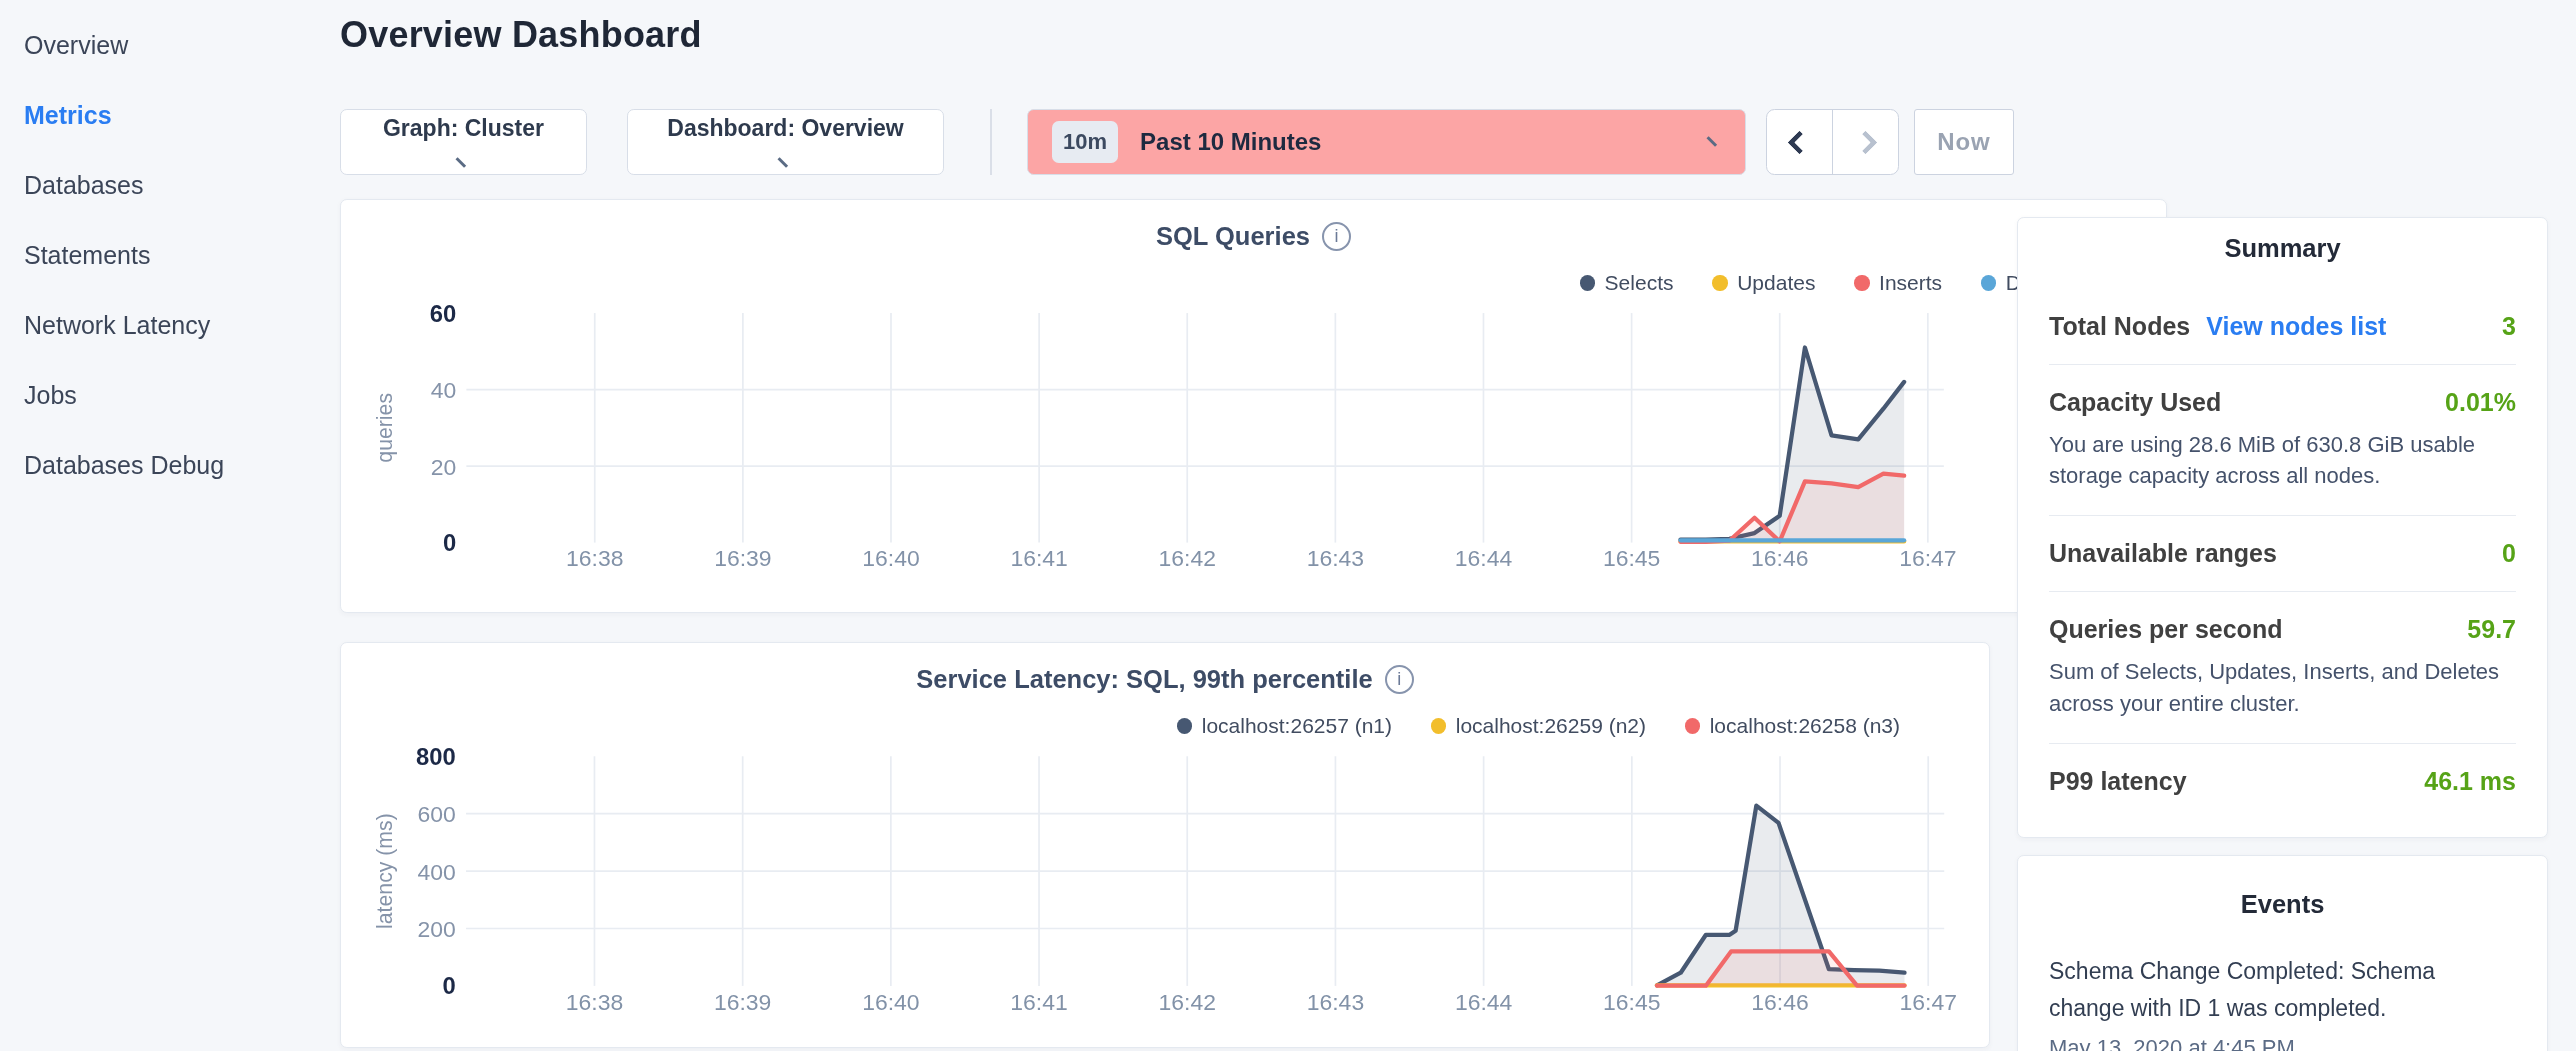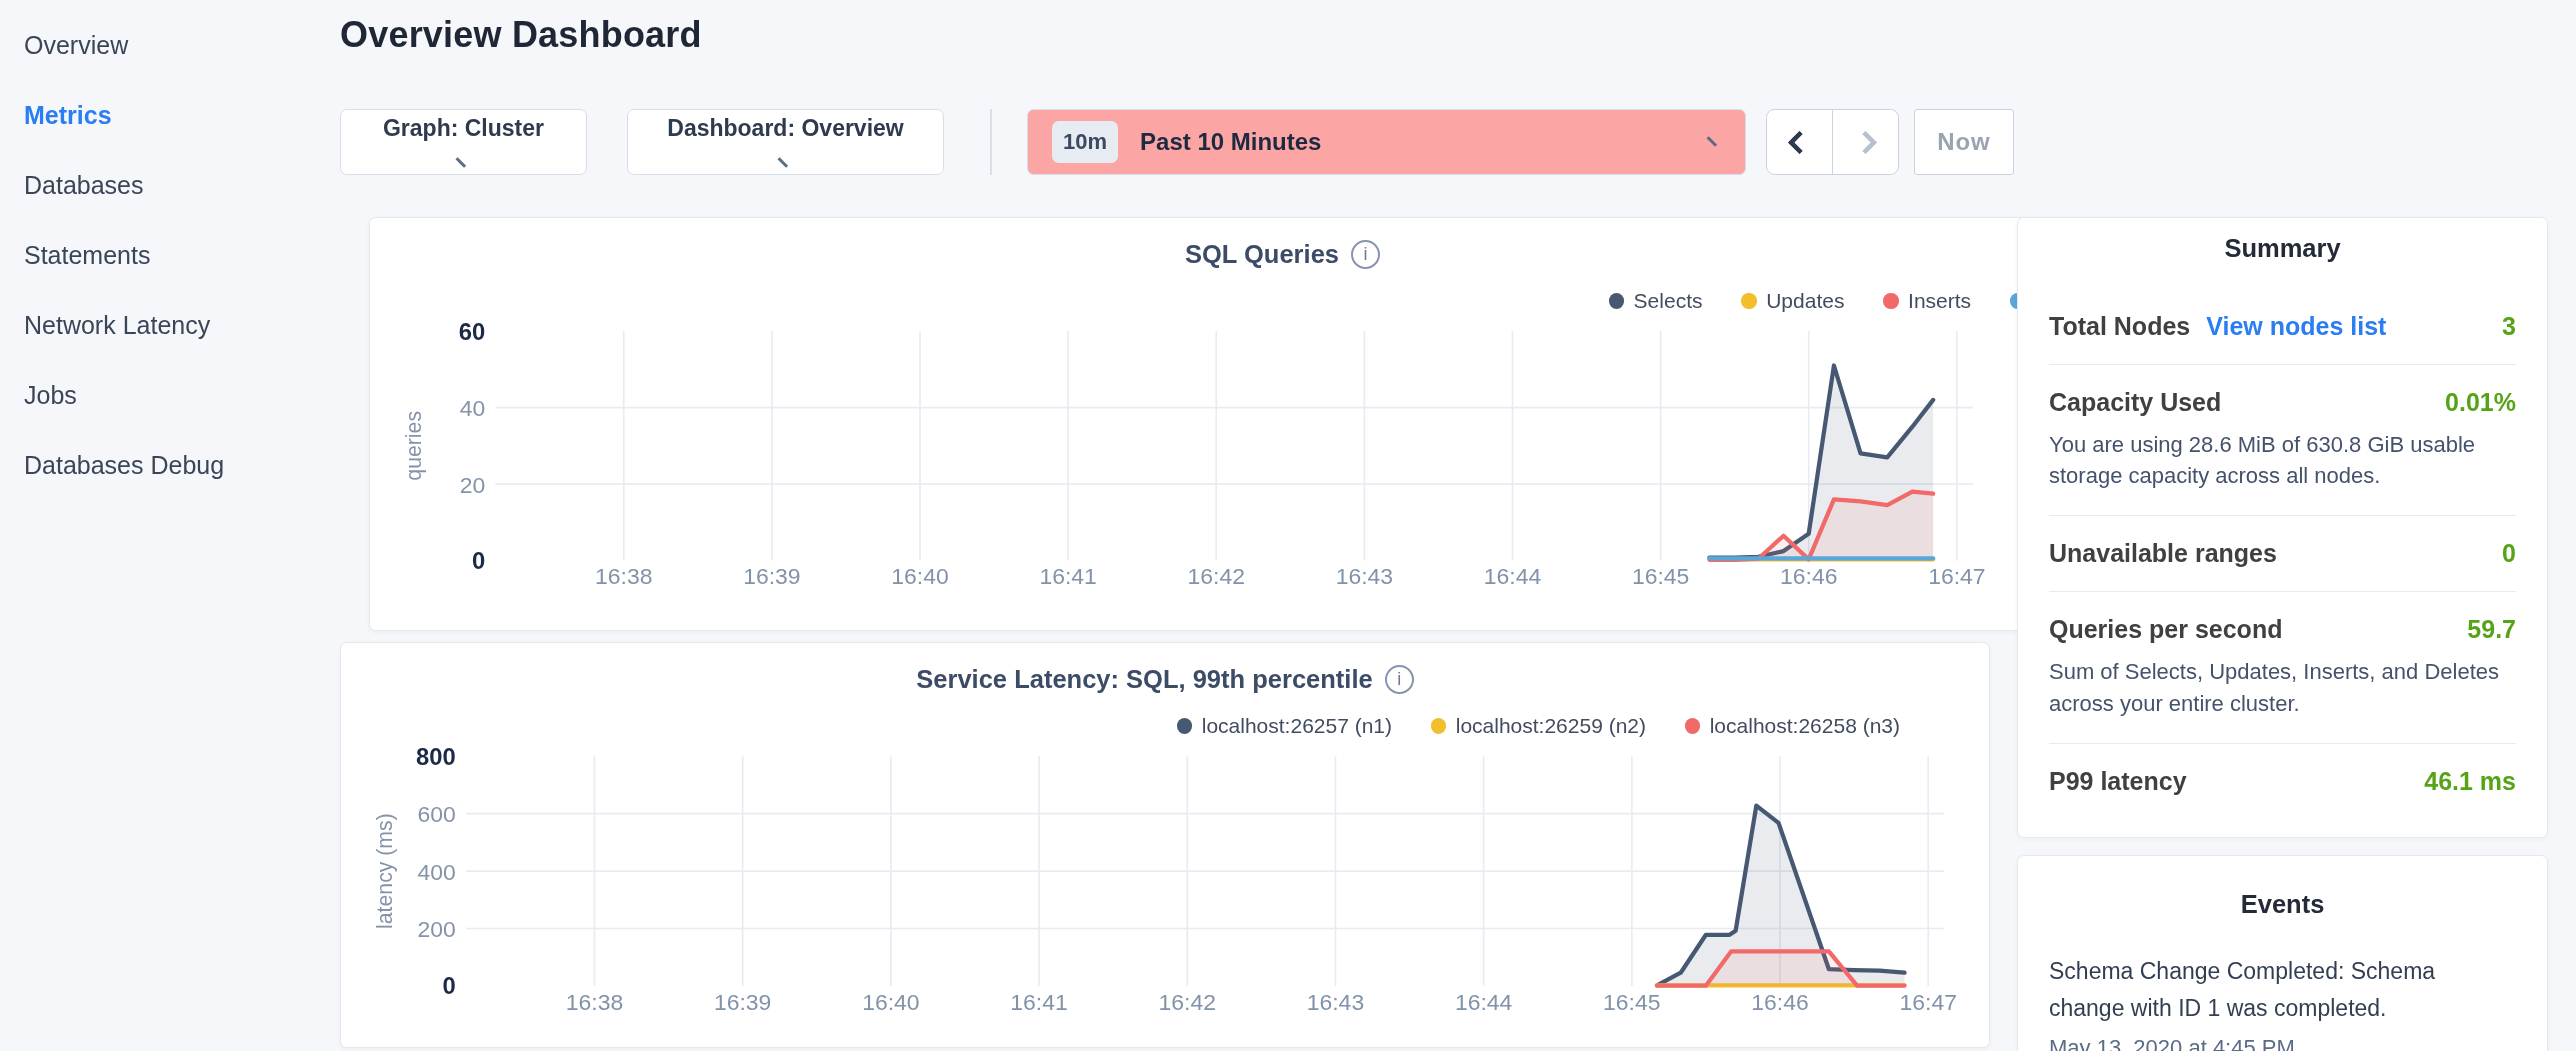--- a/index.html
+++ b/index.html
@@ -59,21 +59,21 @@
     position:absolute; left:1914px; top:109px; width:100px; height:66px;
     background:#fff; border:1.7px solid #ccd3e0; border-radius:3px;
     display:flex; align-items:center; justify-content:center;
     font-size:24px; font-weight:700; color:#9aa3b2; letter-spacing:0.9px;
   }
   
   .card {
     position:absolute; background:#fff; border:1.7px solid #e4e9f0; border-radius:6.8px;
     box-shadow:0 1.7px 5.1px rgba(50,60,80,.04);
   }
-  .chart-card-1 { left:340px; top:217px; width:1827px; height:414px;margin-left:29px; }
+  .chart-card-1 { left:340px; top:199px; width:1827px; height:414px; }
   .chart-card-2 { left:340px; top:642px; width:1650px; height:406px; }
   .chart-title-row { position:absolute; top:22px; left:0; width:100%; text-align:center; }
   .chart-title { font-size:25.5px; font-weight:700; color:#3d4c66; vertical-align:middle; }
   .info-icon {
     display:inline-flex; align-items:center; justify-content:center;
     width:29px; height:29px; border:2.6px solid #8794ad; border-radius:50%;
     font-size:18px; color:#6b7a97; margin-left:12px; vertical-align:middle; cursor:pointer;
   }
   .legend { position:absolute; top:71px; right:89px; display:flex; gap:39px; align-items:center; }
   .legend-item { display:flex; align-items:center; gap:9.4px; }

